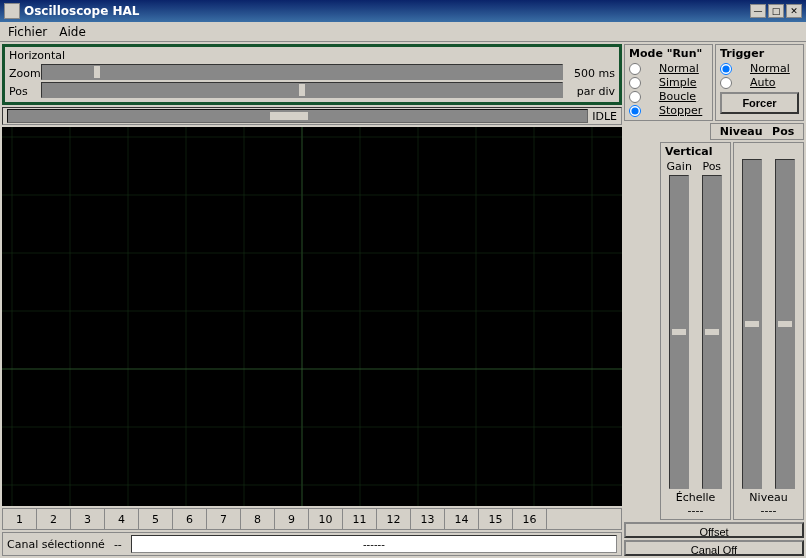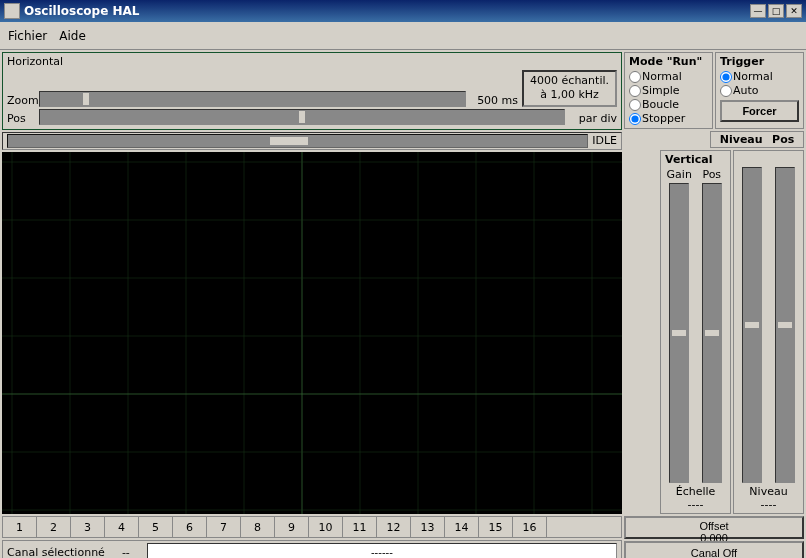--- a/index.html
+++ b/index.html
@@ -53,21 +53,21 @@
       margin-right: 4px;
     }
 
     
     .menubar {
       background: #d4d0c8;
       border-bottom: 1px solid #888;
       display: flex;
       align-items: center;
       padding: 1px 2px;
-      height: 28px;
+      height: 20px;
     }
     .menubar-item {
       padding: 2px 6px;
       cursor: pointer;
       font-size: 12px;
     }
 
     
     .main-content {
       display: flex;
@@ -82,21 +82,21 @@
     .left-panel {
       flex: 1;
       display: flex;
       flex-direction: column;
       gap: 2px;
     }
 
     
     .horizontal-section {
       background: #d4d0c8;
-      border: 1px solid #14532d;
+      border: 3px solid #14532d;
       padding: 2px 4px;
     }
     .horizontal-title {
       font-size: 11px;
       margin-bottom: 2px;
     }
     .h-row {
       display: flex;
       align-items: flex-end;
       gap: 4px;
@@ -185,21 +185,21 @@
       border-right: 1px solid #888;
       font-size: 11px;
       cursor: pointer;
       background: #d4d0c8;
     }
 
     
     .selected-channel {
       display: flex;
       align-items: center;
-      gap: 12px;
+      gap: 4px;
       background: #d4d0c8;
       border: 1px solid #888;
       height: 24px;
       padding: 2px 4px;
     }
     .sel-label {
       font-size: 11px;
       color: #000;
     }
     .sel-num {
@@ -224,22 +224,23 @@
       gap: 2px;
     }
     .section-title {
       font-size: 11px;
       font-weight: bold;
       margin-bottom: 2px;
     }
     .radio-row {
       display: flex;
       align-items: center;
-      gap: 1px;
+      gap: 18px;
       margin-bottom: 1px;
+      text-decoration: underline;
     }
     .radio-row input[type=radio] {
       width: 12px;
       height: 12px;
       margin: 0;
     }
     .radio-label {
       font-size: 11px;
     }
 
@@ -303,21 +304,21 @@
       border: 1px solid #888;
     }
 
     .action-btn {
       background: #d4d0c8;
       border: 2px outset #888;
       font-size: 11px;
       cursor: pointer;
       padding: 2px 4px;
       text-align: center;
-      height: 23px;
+      height: 16px;
     }
 
   </style>
 </head>
 <body>
 
 <div class="titlebar">
   <div class="titlebar-icon"></div>
   <span class="titlebar-title">Oscilloscope HAL</span>
   <div class="titlebar-controls">
@@ -335,24 +336,20 @@
 <div class="main-content">
 
   <div class="left-panel">
 
     <div class="horizontal-section">
       <div class="horizontal-title">Horizontal</div>
       <div class="h-row">
         <span class="h-label">Zoom</span>
         <input type="range" class="h-slider" value="10" min="0" max="100" style="">
         <span class="time-div">500 ms</span>
-        <div class="sample-box">
-          <div>4000 échantil.</div>
-          <div>à 1,00 kHz</div>
-        </div>
       </div>
       <div class="h-row">
         <span class="h-label">Pos</span>
         <input type="range" class="h-slider" value="50" min="0" max="100" style="">
         <span class="time-div">par div</span>
       </div>
     </div>
 
     <div class="status-bar">
       <div style="flex:1; position:relative; height:14px; background:#888; border:1px inset #666;">

